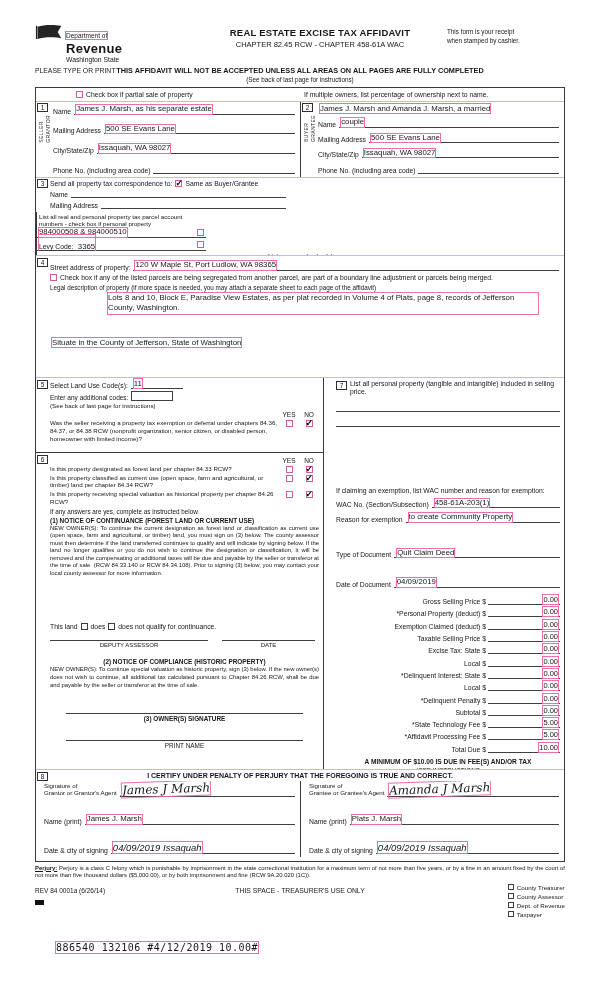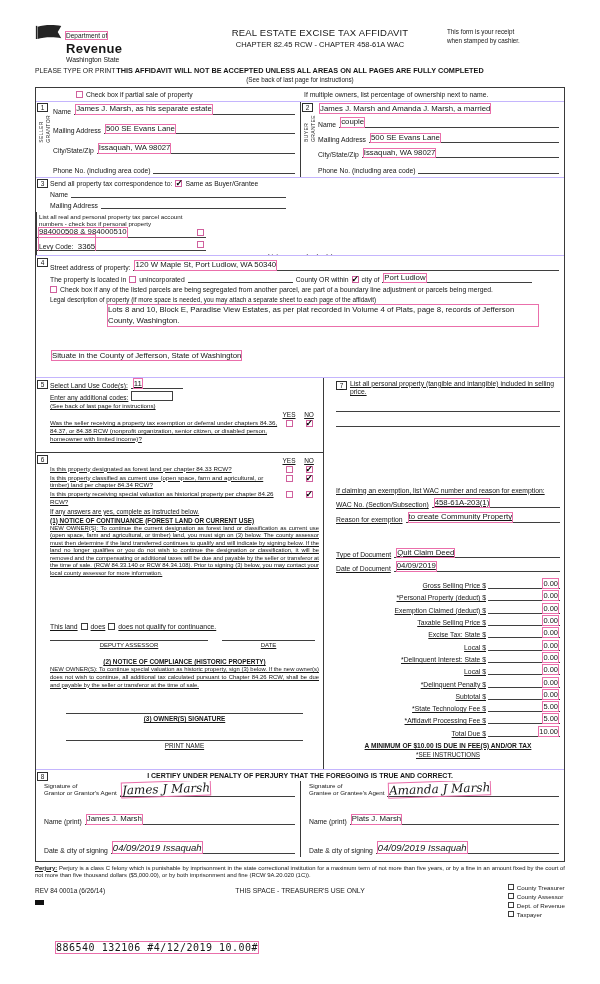--- a/index.html
+++ b/index.html
@@ -12,21 +12,21 @@
 .cb.chk::after{content:"\2713";position:absolute;left:-1px;top:-3px;font-size:9px;font-weight:bold;color:#000;}
 .numbox{display:inline-block;flex:none;width:11px;height:9px;border:1px solid #2f2f2f;font-size:6.5px;line-height:8px;text-align:center;background:#fff;}
 
 .hdr{display:flex;}
 .hdr-left{width:158px;}
 .logo{display:flex;gap:3px;align-items:flex-start;}
 .dept-small{font-size:6.5px;display:inline-block;}
 .dept-big{font-size:13px;font-weight:bold;letter-spacing:.3px;line-height:1.05;}
 .dept-state{font-size:6.8px;}
 .hdr-center{flex:1;text-align:center;padding-top:3px;}
-.title{font-size:9.5px;font-weight:normal;letter-spacing:.2px;}
+.title{font-size:9.5px;font-weight:bold;letter-spacing:.2px;}
 .chapter{font-size:7.5px;margin-top:2px;}
 .hdr-right{width:118px;font-size:6.3px;line-height:1.35;padding-top:4px;}
 .row2{position:relative;margin-top:3px;height:19px;}
 .please{position:absolute;left:0;top:1px;font-size:6.8px;}
 .warnwrap{text-align:center;}
 .warn{font-size:7.3px;font-weight:bold;}
 .warnsub{font-size:6.3px;margin-top:1px;}
 
 .formbox{border:1px solid #3a3a3a;margin-top:2px;}
 .sec{border-top:1px solid #c4b5fd;}
@@ -62,21 +62,21 @@
 .s4{position:relative;padding:2px 5px 3px 14px;height:122px;overflow:hidden;}
 .s4>.numbox{position:absolute;left:1px;top:2px;}
 .s4r2{display:flex;align-items:flex-end;gap:3px;font-size:6.8px;margin-top:3px;}
 .countyline{width:105px;border-bottom:1px solid #3f3f3f;height:9px;}
 .cityline{width:150px;border-bottom:1px solid #3f3f3f;display:flex;align-items:flex-end;padding:0 2px;}
 .s4r3{display:flex;gap:3px;align-items:center;font-size:6.8px;margin-top:3px;}
 .legal-label{font-size:6.3px;margin-top:3px;}
 .legal-value{margin:2px 0 0 58px;width:430px;font-size:7.8px;line-height:1.35;display:inline-block;}
 .situate{margin-top:24px;margin-left:2px;font-size:7.8px;display:inline-block;}
 
-.twocol{display:flex;height:392px;overflow:hidden;text-decoration:underline;}
+.twocol{display:flex;height:392px;overflow:hidden;}
 .lcol{width:287px;}
 .rcol{flex:1;border-left:1px solid #3a3a3a;padding:2px 4px 2px 12px;position:relative;overflow:hidden;}
 
 .s5{position:relative;height:74px;padding:2px 4px 0 14px;overflow:hidden;}
 .s5>.numbox{position:absolute;left:1px;top:2px;}
 .s5r1{display:flex;align-items:flex-end;gap:3px;font-size:6.8px;}
 .lucline{width:52px;border-bottom:1px solid #3f3f3f;padding:0 3px;}
 .s5r2{display:flex;align-items:flex-end;gap:3px;font-size:6.5px;margin-top:2px;}
 .addbox{width:42px;height:10px;border:1px solid #3f3f3f;}
 .seeback{font-size:6.2px;margin-top:1px;}
@@ -101,21 +101,21 @@
 
 .s7head{display:flex;gap:3px;align-items:flex-start;}
 .s7head .numbox{margin-top:1px;}
 .s7head-text{font-size:6.8px;line-height:1.25;}
 .pline{border-bottom:1px solid #3f3f3f;height:11px;margin-top:4px;}
 .exnote{font-size:6.8px;margin-top:60px;}
 .s7frow{display:flex;align-items:flex-end;font-size:6.8px;margin-top:5px;}
 .s7frow .lab{white-space:nowrap;padding-right:3px;}
 .s7frow .line{flex:1;border-bottom:1px solid #3f3f3f;display:flex;align-items:flex-end;padding:0 3px;}
 .mt26{margin-top:26px;}
-.mt4{margin-top:4px;}
+.mt4{margin-top:20px;}
 .fees{margin-top:5px;}
 .fee{display:flex;justify-content:flex-end;align-items:flex-end;font-size:6.8px;height:12.3px;}
 .fee .flab{white-space:nowrap;}
 .fee .fline{width:72px;border-bottom:1px solid #3f3f3f;text-align:right;padding:0 2px;margin-left:2px;}
 .fee .fval{font-size:7.5px;display:inline-block;}
 .minnote{font-size:6.6px;font-weight:bold;text-align:center;margin-top:5px;}
 .seeinstr{font-size:6.3px;text-align:center;margin-top:2px;}
 
 .s8{height:92px;position:relative;padding-top:2px;overflow:hidden;}
 .s8>.numbox{position:absolute;left:1px;top:2px;}
@@ -295,35 +295,23 @@
           <div class="s3c-head">List assessed value(s)</div>
           <span class="assessed handval pk">$7,875 &amp; $117,143</span>
         </div>
       </div>
 
       <div class="s4 sec">
         <span class="numbox">4</span>
         <div class="frow" style="min-height:13px;">
             <span class="lab">Street address of property:</span>
             <span class="line">
-              <span class="val pk">120 W Maple St, Port Ludlow, WA 50340</span>
+              <span class="val pk">120 W Maple St, Port Ludlow, WA 98365</span>
             </span>
           </div>
-        <div class="s4r2">
-          <span>The property is located in</span>
-          <span class="cb"></span>
-          <span>unincorporated</span>
-          <span class="countyline"></span>
-          <span>County OR within</span>
-          <span class="cb chk"></span>
-          <span>city of</span>
-          <span class="cityline">
-              <span class="val pk">Port Ludlow</span>
-            </span>
-        </div>
         <div class="s4r3">
           <span class="cb"></span>
           <span>Check box if any of the listed parcels are being segregated from another parcel, are part of a boundary line adjustment or parcels being merged.</span>
         </div>
         <div class="legal-label">Legal description of property (if more space is needed, you may attach a separate sheet to each page of the affidavit)</div>
         <span class="legal-value pk">Lots 8 and 10, Block E, Paradise View Estates, as per plat recorded in Volume 4 of Plats, page 8, records of Jefferson County, Washington.</span>
         <div><span class="situate pk">Situate in the County of Jefferson, State of Washington</span></div>
       </div>
 
       <div class="twocol sec">

